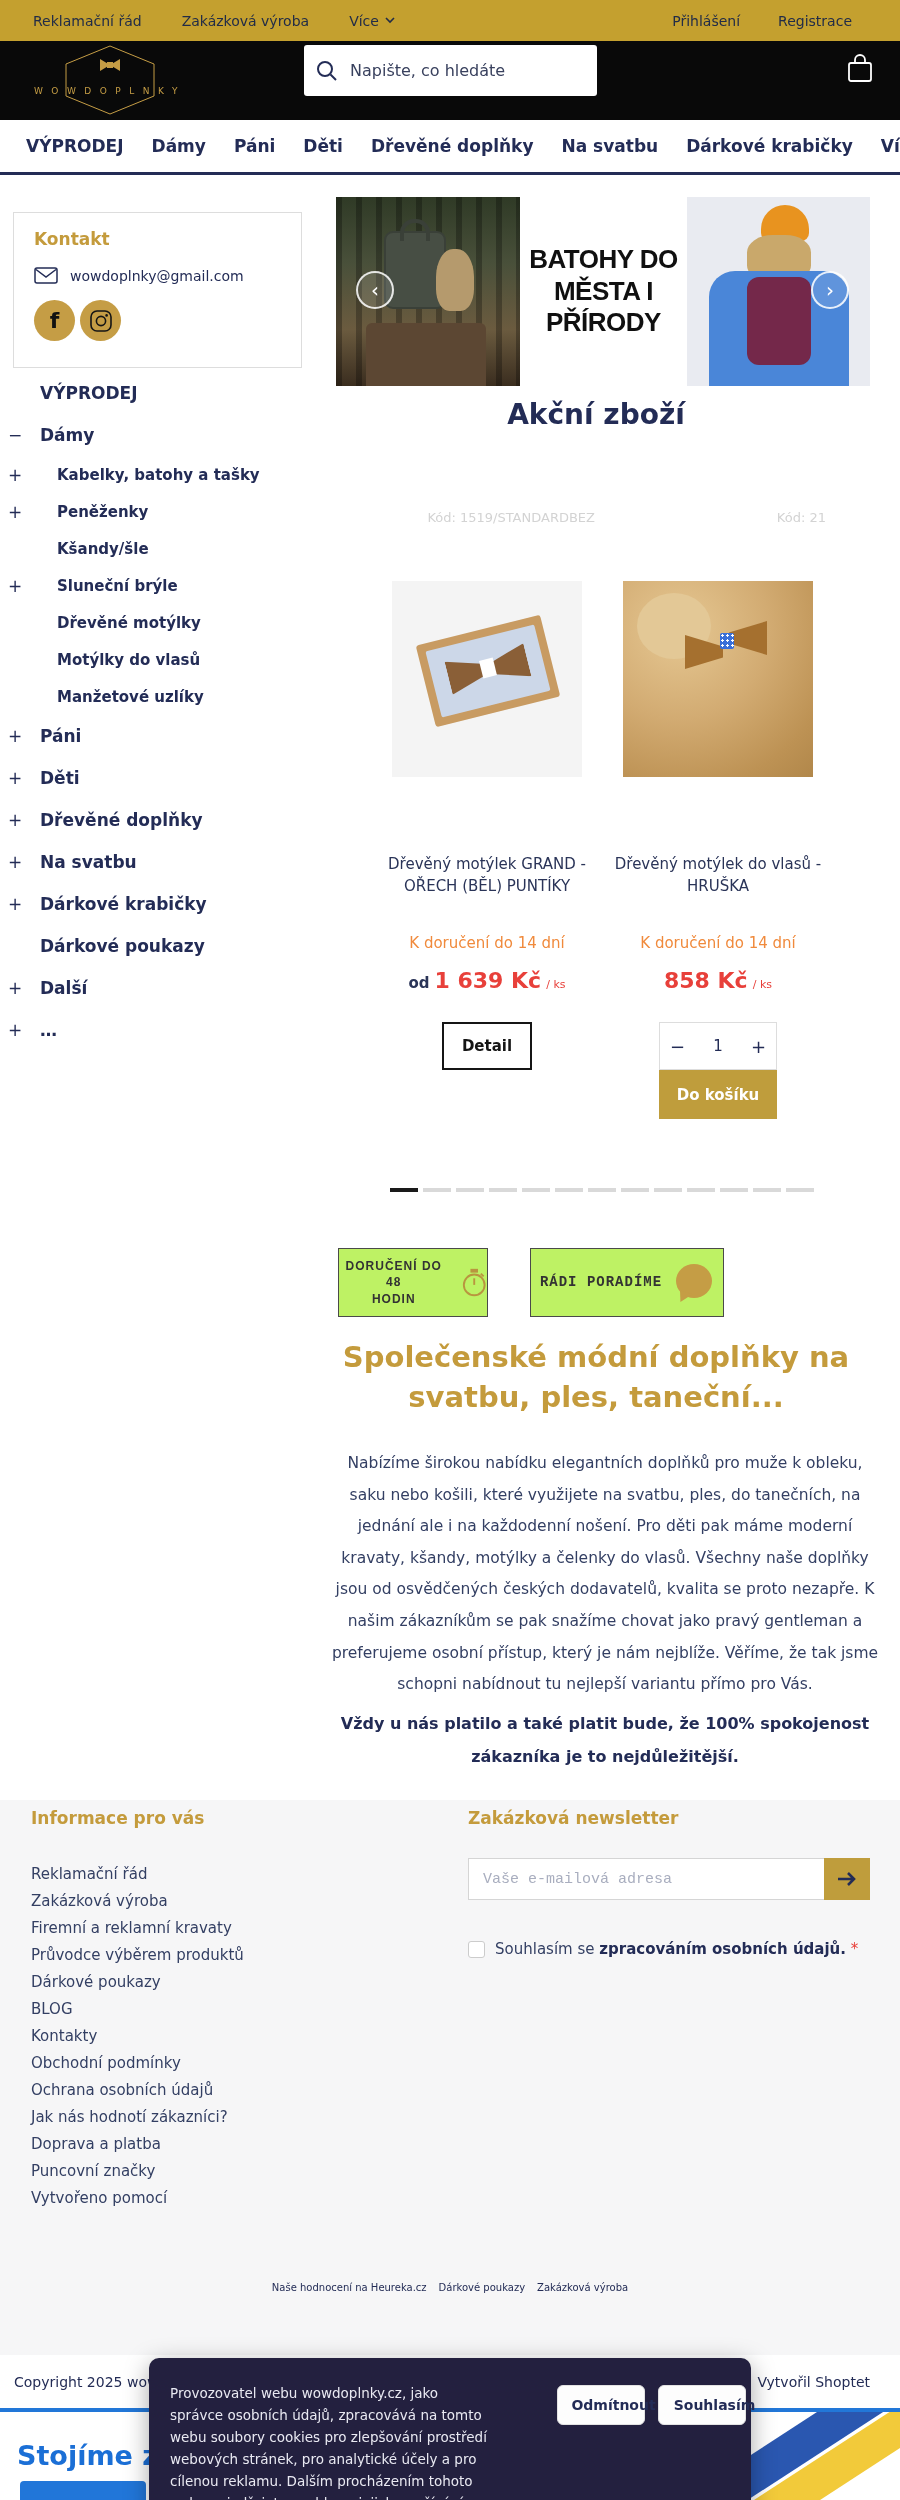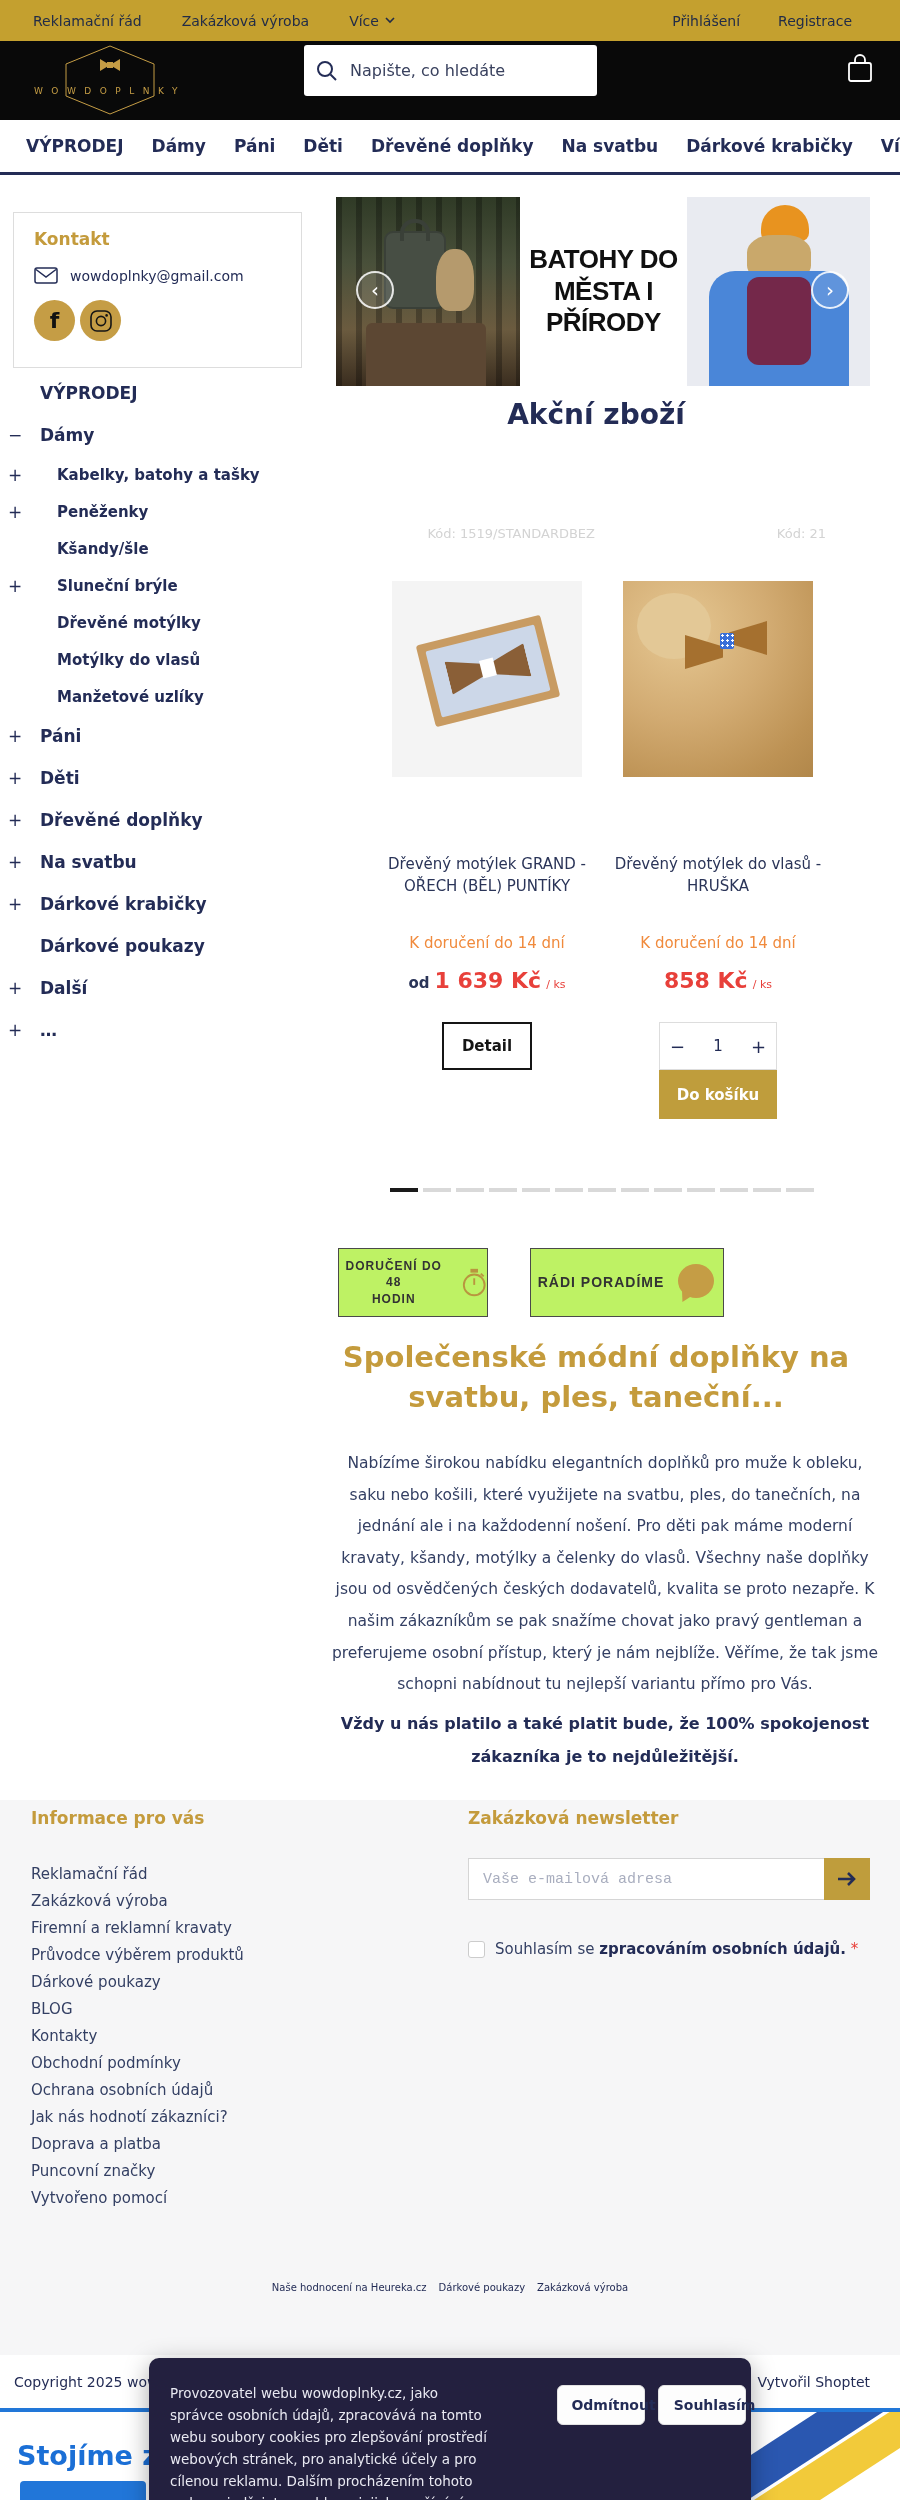--- a/index.html
+++ b/index.html
@@ -52,21 +52,21 @@
   #banner-mid{left:520px;top:197px;width:167px;height:189px;background:#fff;display:flex;align-items:center;justify-content:center;}
   #banner-mid .btxt{font-size:26px;line-height:1.22;font-weight:800;color:#101010;text-align:center;
                     font-family:"Liberation Sans",sans-serif;letter-spacing:-0.5px;}
   .barrow{width:38px;height:38px;border:2px solid rgba(255,255,255,.85);border-radius:50%;
           background:rgba(255,255,255,.12);color:#fff;display:flex;align-items:center;justify-content:center;
           font-size:20px;cursor:pointer;}
 
   
   #section-title{left:302px;top:398px;width:588px;text-align:center;font-size:28px;font-weight:700;color:#232c56;}
   .card{width:220px;height:615px;}
-  .pcode{position:absolute;top:0;right:2px;font-size:13px;color:#d3d3d3;margin-top:16px;}
+  .pcode{position:absolute;top:0;right:2px;font-size:13px;color:#d3d3d3;}
   .pimg{position:absolute;top:71px;left:15px;width:190px;height:196px;overflow:hidden;cursor:pointer;}
   .ptitle{position:absolute;top:344px;left:0;width:220px;text-align:center;font-size:15px;line-height:1.45;
           color:#2a3458;font-weight:500;cursor:pointer;}
   .pavail{position:absolute;top:424px;left:0;width:220px;text-align:center;font-size:15px;color:#f08a3c;}
   .pprice{position:absolute;top:458px;left:0;width:220px;text-align:center;color:#e8403a;}
   .pprice .pre{font-size:15px;font-weight:700;color:#2a3458;margin-right:5px;}
   .pprice .val{font-size:22px;font-weight:700;}
   .pprice .unit{font-size:11px;}
   .btn-detail{position:absolute;top:512px;left:65px;width:90px;height:48px;background:#fff;border:2px solid #151515;
               font-size:15px;font-weight:700;color:#151515;display:flex;align-items:center;justify-content:center;cursor:pointer;}
@@ -393,21 +393,21 @@
       <div>HODIN</div>
     </div>
     <svg width="28" height="32" viewBox="0 0 28 32">
       <rect x="10" y="1" width="8" height="4" fill="#b9953f"></rect>
       <line x1="21" y1="6" x2="24" y2="9" stroke="#b9953f" stroke-width="2"></line>
       <circle cx="14" cy="18" r="11" fill="none" stroke="#b9953f" stroke-width="2"></circle>
       <line x1="14" y1="18" x2="14" y2="11" stroke="#b9953f" stroke-width="2"></line>
     </svg>
   </div>
   <div class="abs badge" style="left:530px;top:1248px;width:194px;height:69px;">
-    <div class="btext" style="font-size:14px;">RÁDI PORADÍME</div>
+    <div class="btext" style="font-size:14px;font-family:Liberation Mono, monospace;">RÁDI PORADÍME</div>
     <div style="position:relative;width:40px;height:42px;">
       <div style="position:absolute;left:2px;top:2px;width:36px;height:34px;background:#c59d45;border-radius:50%;"></div>
       <div style="position:absolute;left:4px;top:30px;width:0;height:0;border-left:4px solid transparent;border-right:9px solid transparent;border-top:11px solid #c59d45;transform:rotate(18deg);"></div>
     </div>
   </div>
 
   <div id="about-heading" class="abs">
     <div>Společenské módní doplňky na</div>
     <div>svatbu, ples, taneční...</div>
   </div>

